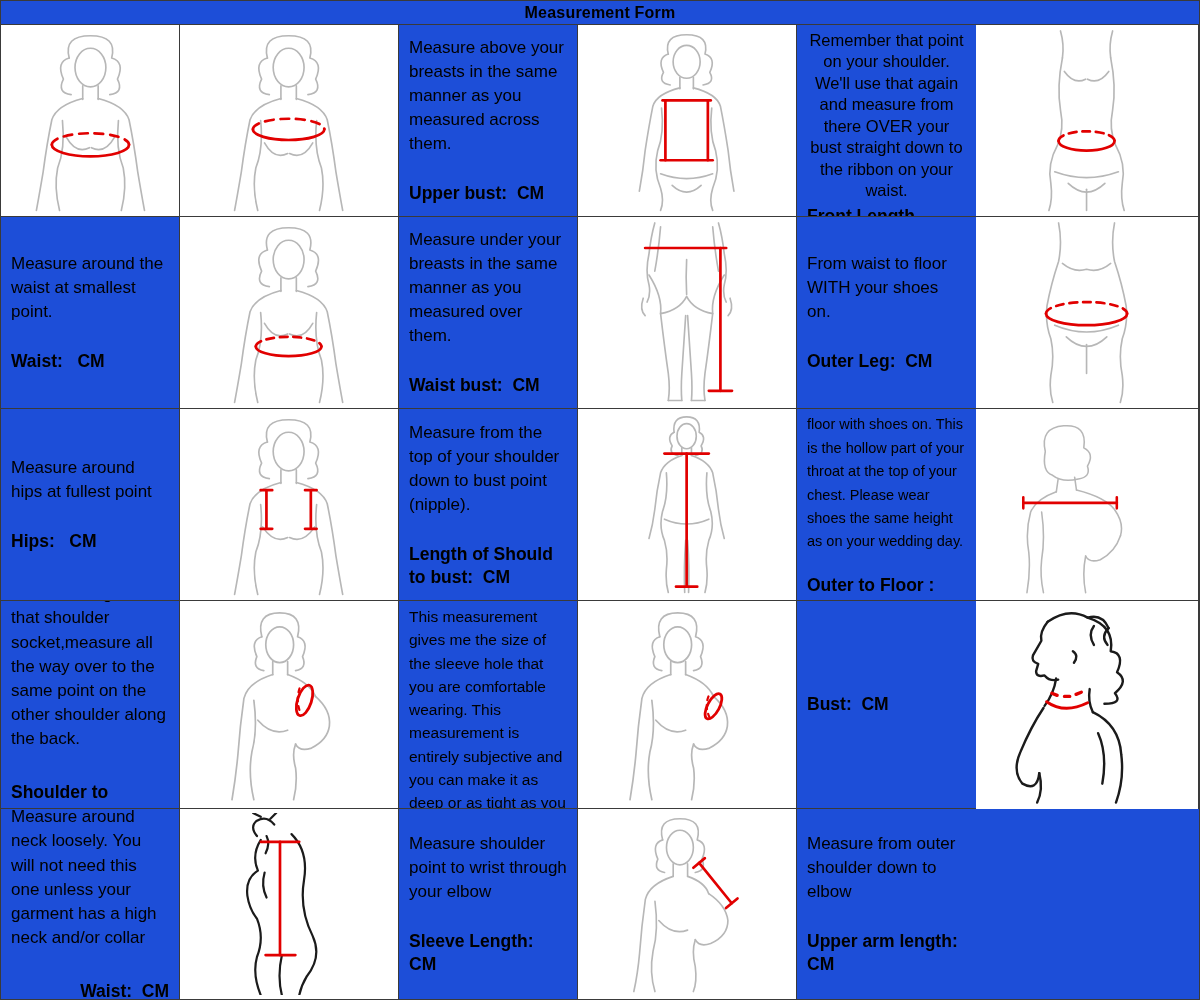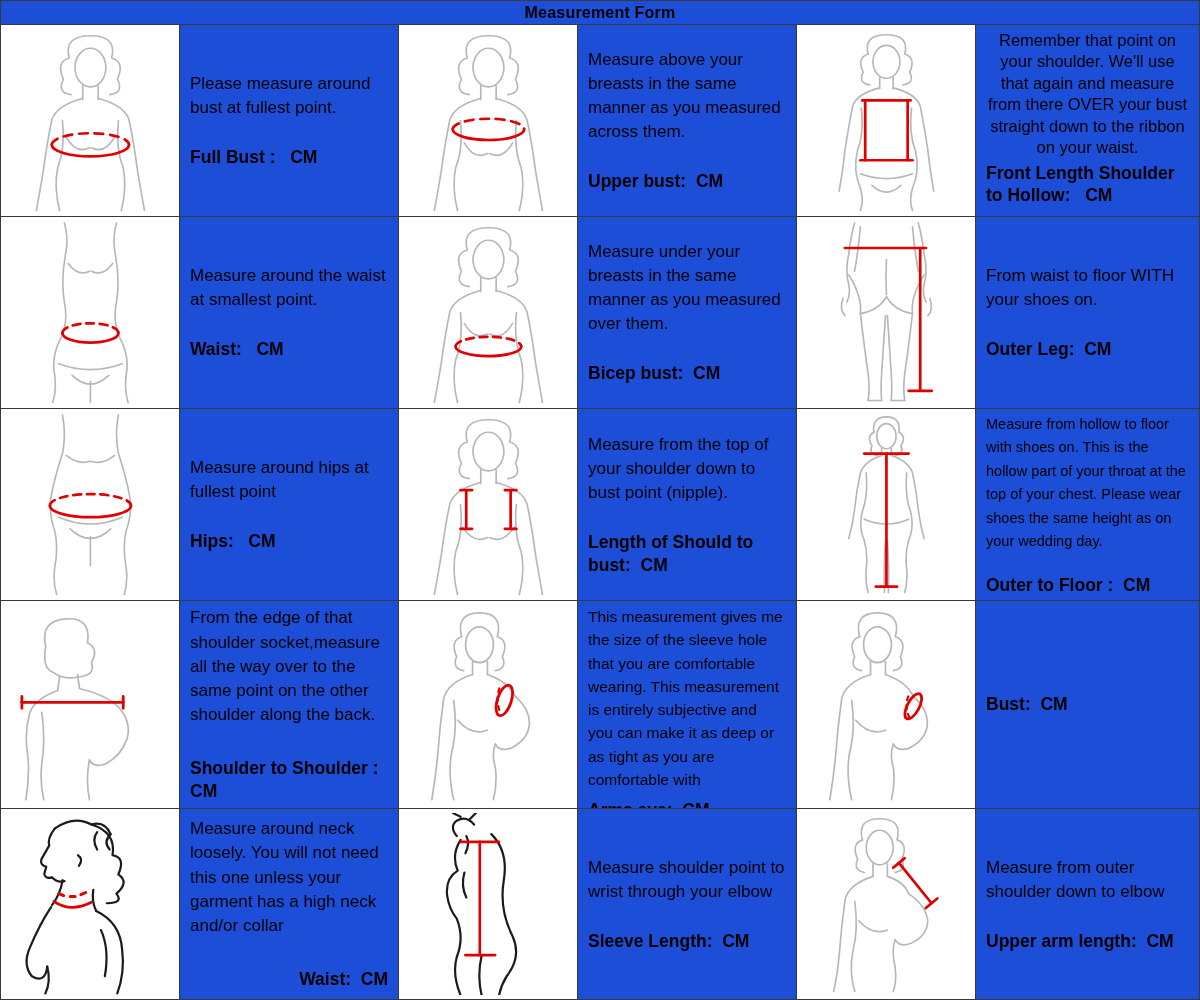--- a/index.html
+++ b/index.html
@@ -46,24 +46,20 @@
           <path d="M77 72 Q50 79 45 94 Q40 118 36 148 Q33 166 29 188 M93 72 Q120 79 125 94 Q130 118 134 148 Q137 166 141 188"></path>
           <path d="M56 95 Q59 124 51 144 Q47 164 53 188 M114 95 Q111 124 119 144 Q123 164 117 188"></path>
           <path d="M60 112 Q70 130 84 123 M110 112 Q100 130 86 123"></path>
         </g>
         <g class="r">
           <path d="M45 120 A40 12 0 0 0 125 120"></path>
           <path d="M45 120 A40 12 0 0 1 125 120" stroke-dasharray="9 7"></path>
         </g>
       </svg>
     </div>
-    <div class="cell txt-cell">
-      <div class="desc">Please measure around bust at fullest point.</div>
-      <div class="label">Full Bust :   CM</div>
-    </div>
 
     <div class="cell img-cell">
       <svg viewBox="0 0 170 190">
         <g class="g">
           <path d="M63 30 Q57 7 85 7 Q113 7 107 30 Q121 34 113 52 Q120 66 105 68"></path>
           <path d="M63 30 Q49 34 57 52 Q50 66 65 68"></path>
           <ellipse cx="85" cy="40" rx="16" ry="20"></ellipse>
           <path d="M77 59 L77 73 M93 59 L93 73"></path>
           <path d="M77 72 Q50 79 45 94 Q40 118 36 148 Q33 166 29 188 M93 72 Q120 79 125 94 Q130 118 134 148 Q137 166 141 188"></path>
           <path d="M56 95 Q59 124 51 144 Q47 164 53 188 M114 95 Q111 124 119 144 Q123 164 117 188"></path>
@@ -136,21 +132,21 @@
           <path d="M60 106 Q70 124 84 117 M110 106 Q100 124 86 117"></path>
         </g>
         <g class="r">
           <path d="M51 130 A34 10 0 0 0 119 130"></path>
           <path d="M51 130 A34 10 0 0 1 119 130" stroke-dasharray="8 6"></path>
         </g>
       </svg>
     </div>
     <div class="cell txt-cell">
       <div class="desc">Measure under your breasts in the same manner as you measured over them.</div>
-      <div class="label">Bicep bust:  CM</div>
+      <div class="label">Waist bust:  CM</div>
     </div>
 
     <div class="cell img-cell">
       <svg viewBox="0 0 170 190">
         <g class="g">
           <path d="M52 2 Q48 16 46 34 Q42 52 46 66 Q48 76 44 84 M118 2 Q122 16 124 34 Q128 52 124 66 Q122 76 126 84"></path>
           <path d="M58 6 Q56 30 52 52 M112 6 Q114 30 118 52"></path>
           <path d="M46 56 Q60 78 58 96 Q78 92 85 78 Q92 92 112 96 Q110 78 124 56"></path>
           <path d="M85 40 Q84 58 85 76"></path>
           <path d="M58 96 Q62 130 66 158 Q68 174 66 186 M84 98 Q82 130 80 158 Q79 174 80 186"></path>

